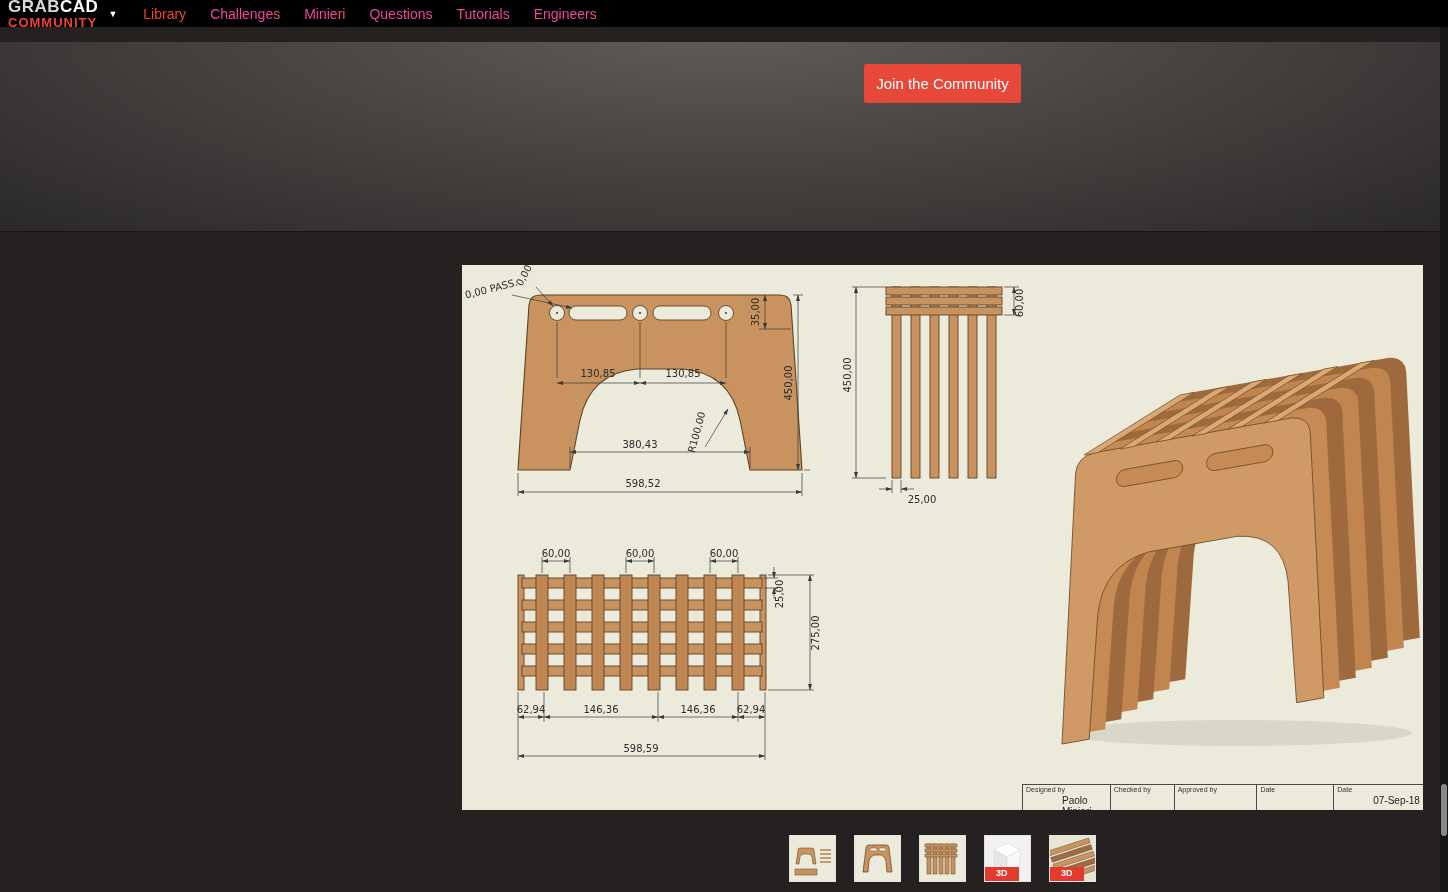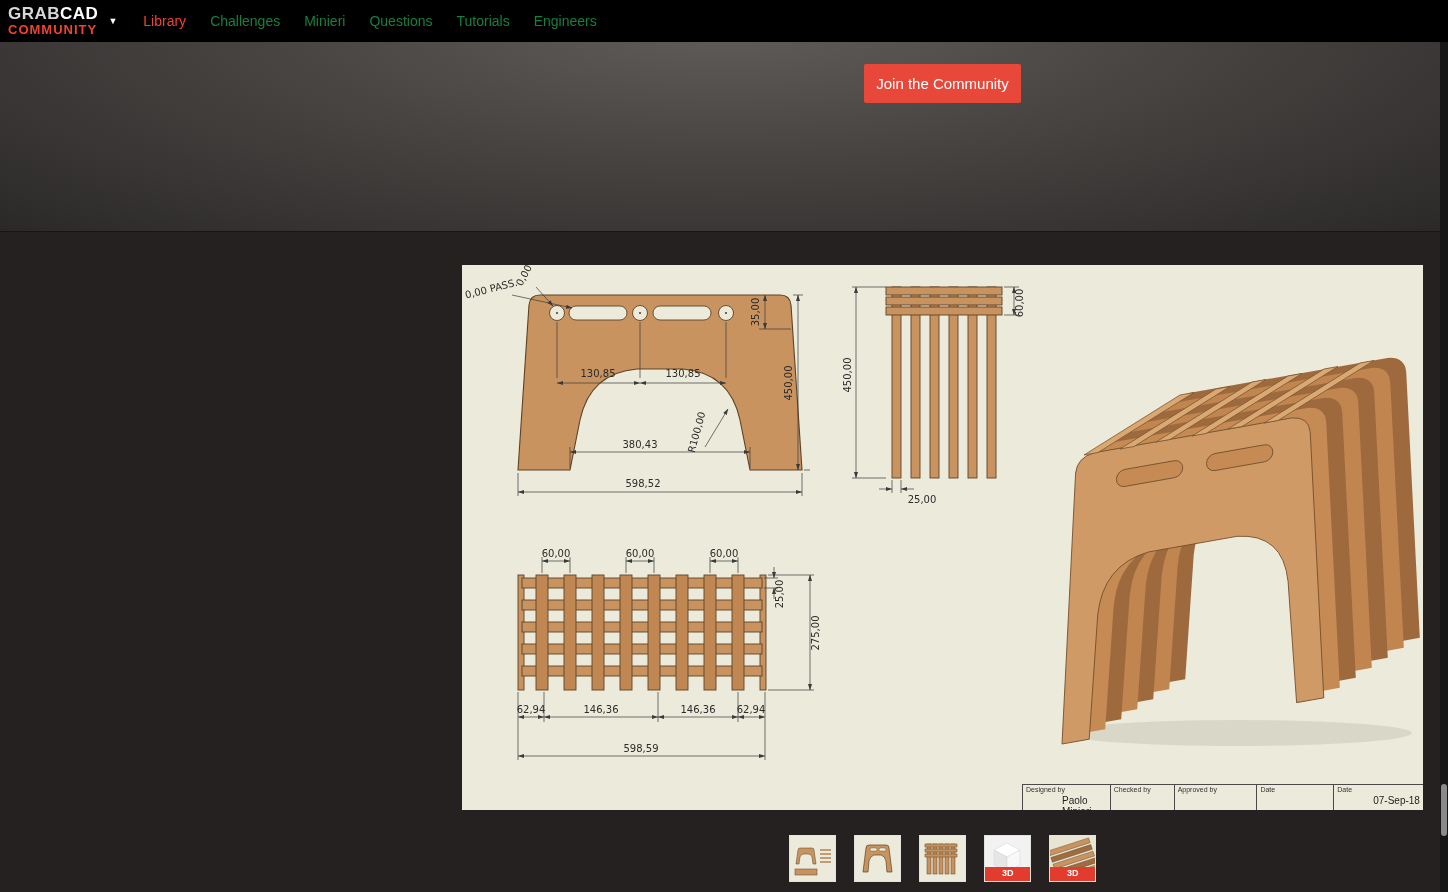--- a/index.html
+++ b/index.html
@@ -5,31 +5,31 @@
   * { box-sizing: border-box; margin: 0; padding: 0; }
   html, body { width: 1448px; height: 892px; }
   body {
     background: #242120;
     font-family: "Liberation Sans", sans-serif;
     position: relative;
     overflow: hidden;
   }
   
   .navbar {
-    position: absolute; top: 0; left: 0; width: 100%; height: 42px;
+    position: absolute; top: 0; left: 0; width: 100%; height: 27px;
     background: #000; display: flex; align-items: center; z-index: 10;
   }
   .logo { margin-left: 8px; display: flex; align-items: center; gap: 8px; cursor: pointer; }
   .logo-line1 { font-size: 17px; font-weight: 700; letter-spacing: .5px; line-height: 1.05; }
   .logo-line1 .grab { color: #d7d7d7; font-weight: 600; }
   .logo-line1 .cad { color: #ffffff; }
   .logo-line2 { color: #f0432e; font-size: 13px; font-weight: 700; letter-spacing: 1px; line-height: 1.05; }
   .caret { color: #fff; font-size: 9px; margin-left: 2px; }
   .nav-items { display: flex; margin-left: 26px; gap: 24px; }
-  .nav-item { color: #15803d; font-size: 14px; cursor: pointer; white-space: nowrap; }
+  .nav-item { color: #ec4899; font-size: 14px; cursor: pointer; white-space: nowrap; }
   .nav-item.active { color: #f0432e; }
   
   .hero {
     position: absolute; top: 42px; left: 0; width: 100%; height: 190px;
     background: radial-gradient(ellipse at 50% -10%, #605d5b 0%, #474442 45%, #2b2928 100%);
     border-bottom: 1px solid #171615;
   }
   .hero-inner { position: absolute; left: 462px; top: 0; width: 961px; height: 100%; text-align: center; }
   .hero-headline { color: #fff; font-size: 27px; font-weight: 400; margin-top: 52px; letter-spacing: .2px; }
   .cta {
@@ -55,21 +55,21 @@
   .thumbs {
     position: absolute; left: 462px; top: 835px; width: 961px;
     display: flex; justify-content: center; gap: 18px;
   }
   .thumb {
     width: 47px; height: 47px; background: #fff; border: 1px solid #e2e2e2;
     position: relative; cursor: pointer; overflow: hidden;
   }
   .badge3d {
     position: absolute; left: 0; bottom: 0; background: #e23c2e; color: #fff;
-    font-size: 9px; font-weight: 700; padding: 1px 17px; line-height: 1.3;
+    font-size: 9px; font-weight: 700; padding: 1px 11px; line-height: 1.3;
   }
   
   .scrollbar { position: absolute; right: 0; top: 0; width: 8px; height: 892px; background: #161616; }
   .scroll-thumb { position: absolute; right: 1px; top: 784px; width: 6px; height: 52px; background: #8a8a8a; border-radius: 3px; }
   svg text { user-select: none; }
 </style>
 </head>
 <body>
 
 <nav class="navbar">

